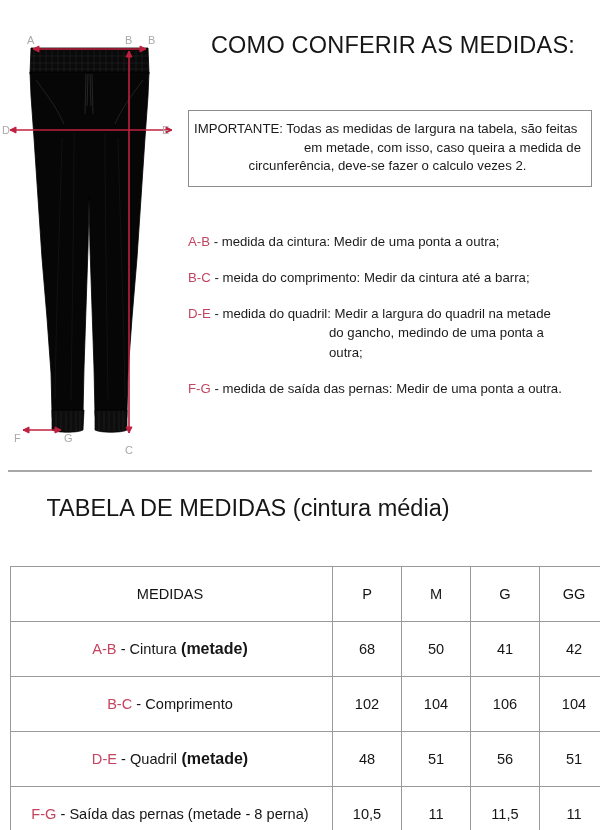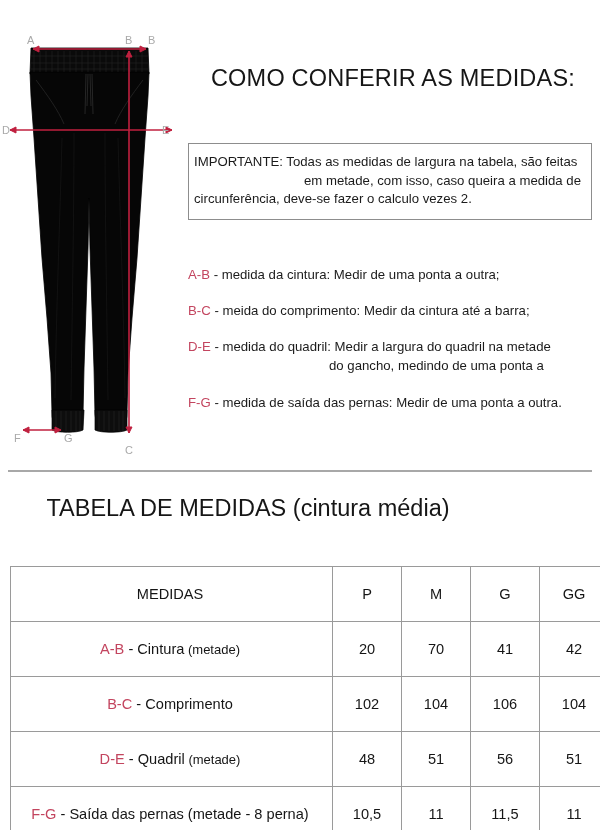--- a/index.html
+++ b/index.html
@@ -12,42 +12,42 @@
     position:relative;
   }
   .page{position:relative;width:600px;height:830px;}
 
   
   .top{position:relative;height:470px;}
 
   .diagram{position:absolute;left:0;top:18px;width:182px;height:440px;}
   .diagram svg{display:block;}
 
-  .right-col{position:absolute;left:186px;top:0;width:414px;height:561px;margin-top:33px;}
+  .right-col{position:absolute;left:186px;top:0;width:414px;height:561px;}
 
   .main-title{
     position:absolute;left:0;top:32px;width:414px;
     text-align:center;
     font-size:23.5px;
     letter-spacing:.2px;
     color:#161616;
   }
 
   .note-box{
     position:absolute;left:2px;top:110px;width:404px;
     border:1px solid #8d8d8d;
     box-sizing:border-box;
     padding:9px 10px 10px 5px;
     font-size:13.2px;
     line-height:1.42;
     color:#1b1b1b;
   }
   .note-box .l1{display:block;text-align:left;}
   .note-box .l2{display:block;text-align:right;}
-  .note-box .l3{display:block;text-align:left;}
+  .note-box .l3{display:block;text-align:center;}
 
   .legend{position:absolute;left:2px;top:232px;width:410px;}
   .legend-item{
     font-size:13.2px;
     line-height:1.45;
     margin-bottom:17px;
     color:#1b1b1b;
   }
   .legend-item:last-child{margin-bottom:0;}
   .code{color:#c3455f;}
@@ -82,21 +82,21 @@
     vertical-align:middle;
     color:#151515;
     margin-left:16px;
   }
   table.sizes td.lbl{
     width:316px;
     padding-right:4px;
   }
   table.sizes td.num{width:66px;}
   .hdr{font-size:15px;}
-  .sub{font-size:13px;}
+  .sub{font-size:16px;font-weight:bold;}
   .lbl .code{color:#c3455f;}
 </style>
 </head>
 <body>
 
 <div class="page">
 
   <div class="top">
 
     <div class="diagram">
@@ -231,20 +231,21 @@
           <span class="code">A-B</span><span> - medida da cintura: Medir de uma ponta a outra;</span>
         </div>
 
         <div class="legend-item">
           <span class="code">B-C</span><span> - meida do comprimento: Medir da cintura até a barra;</span>
         </div>
 
         <div class="legend-item">
           <span class="code">D-E</span><span> - medida do quadril: Medir a largura do quadril na metade</span>
           <span class="lg-ind">do gancho, medindo de uma ponta a</span>
+          <span class="lg-ind2">outra;</span>
         </div>
 
         <div class="legend-item">
           <span class="code">F-G</span><span> - medida de saída das pernas: Medir de uma ponta a outra.</span>
         </div>
 
       </div>
     </div>
   </div>
 
@@ -257,22 +258,22 @@
       <tr>
         <td class="lbl hdr">MEDIDAS</td>
         <td class="num hdr">P</td>
         <td class="num hdr">M</td>
         <td class="num hdr">G</td>
         <td class="num hdr">GG</td>
       </tr>
 
       <tr>
         <td class="lbl"><span class="code">A-B</span><span> - </span><span>Cintura</span><span class="sub"> (metade)</span></td>
-        <td class="num">20</td>
-        <td class="num">70</td>
+        <td class="num">68</td>
+        <td class="num">50</td>
         <td class="num">41</td>
         <td class="num">42</td>
       </tr>
 
       <tr>
         <td class="lbl"><span class="code">B-C</span><span> - </span><span>Comprimento</span><span class="sub"></span></td>
         <td class="num">102</td>
         <td class="num">104</td>
         <td class="num">106</td>
         <td class="num">104</td>

